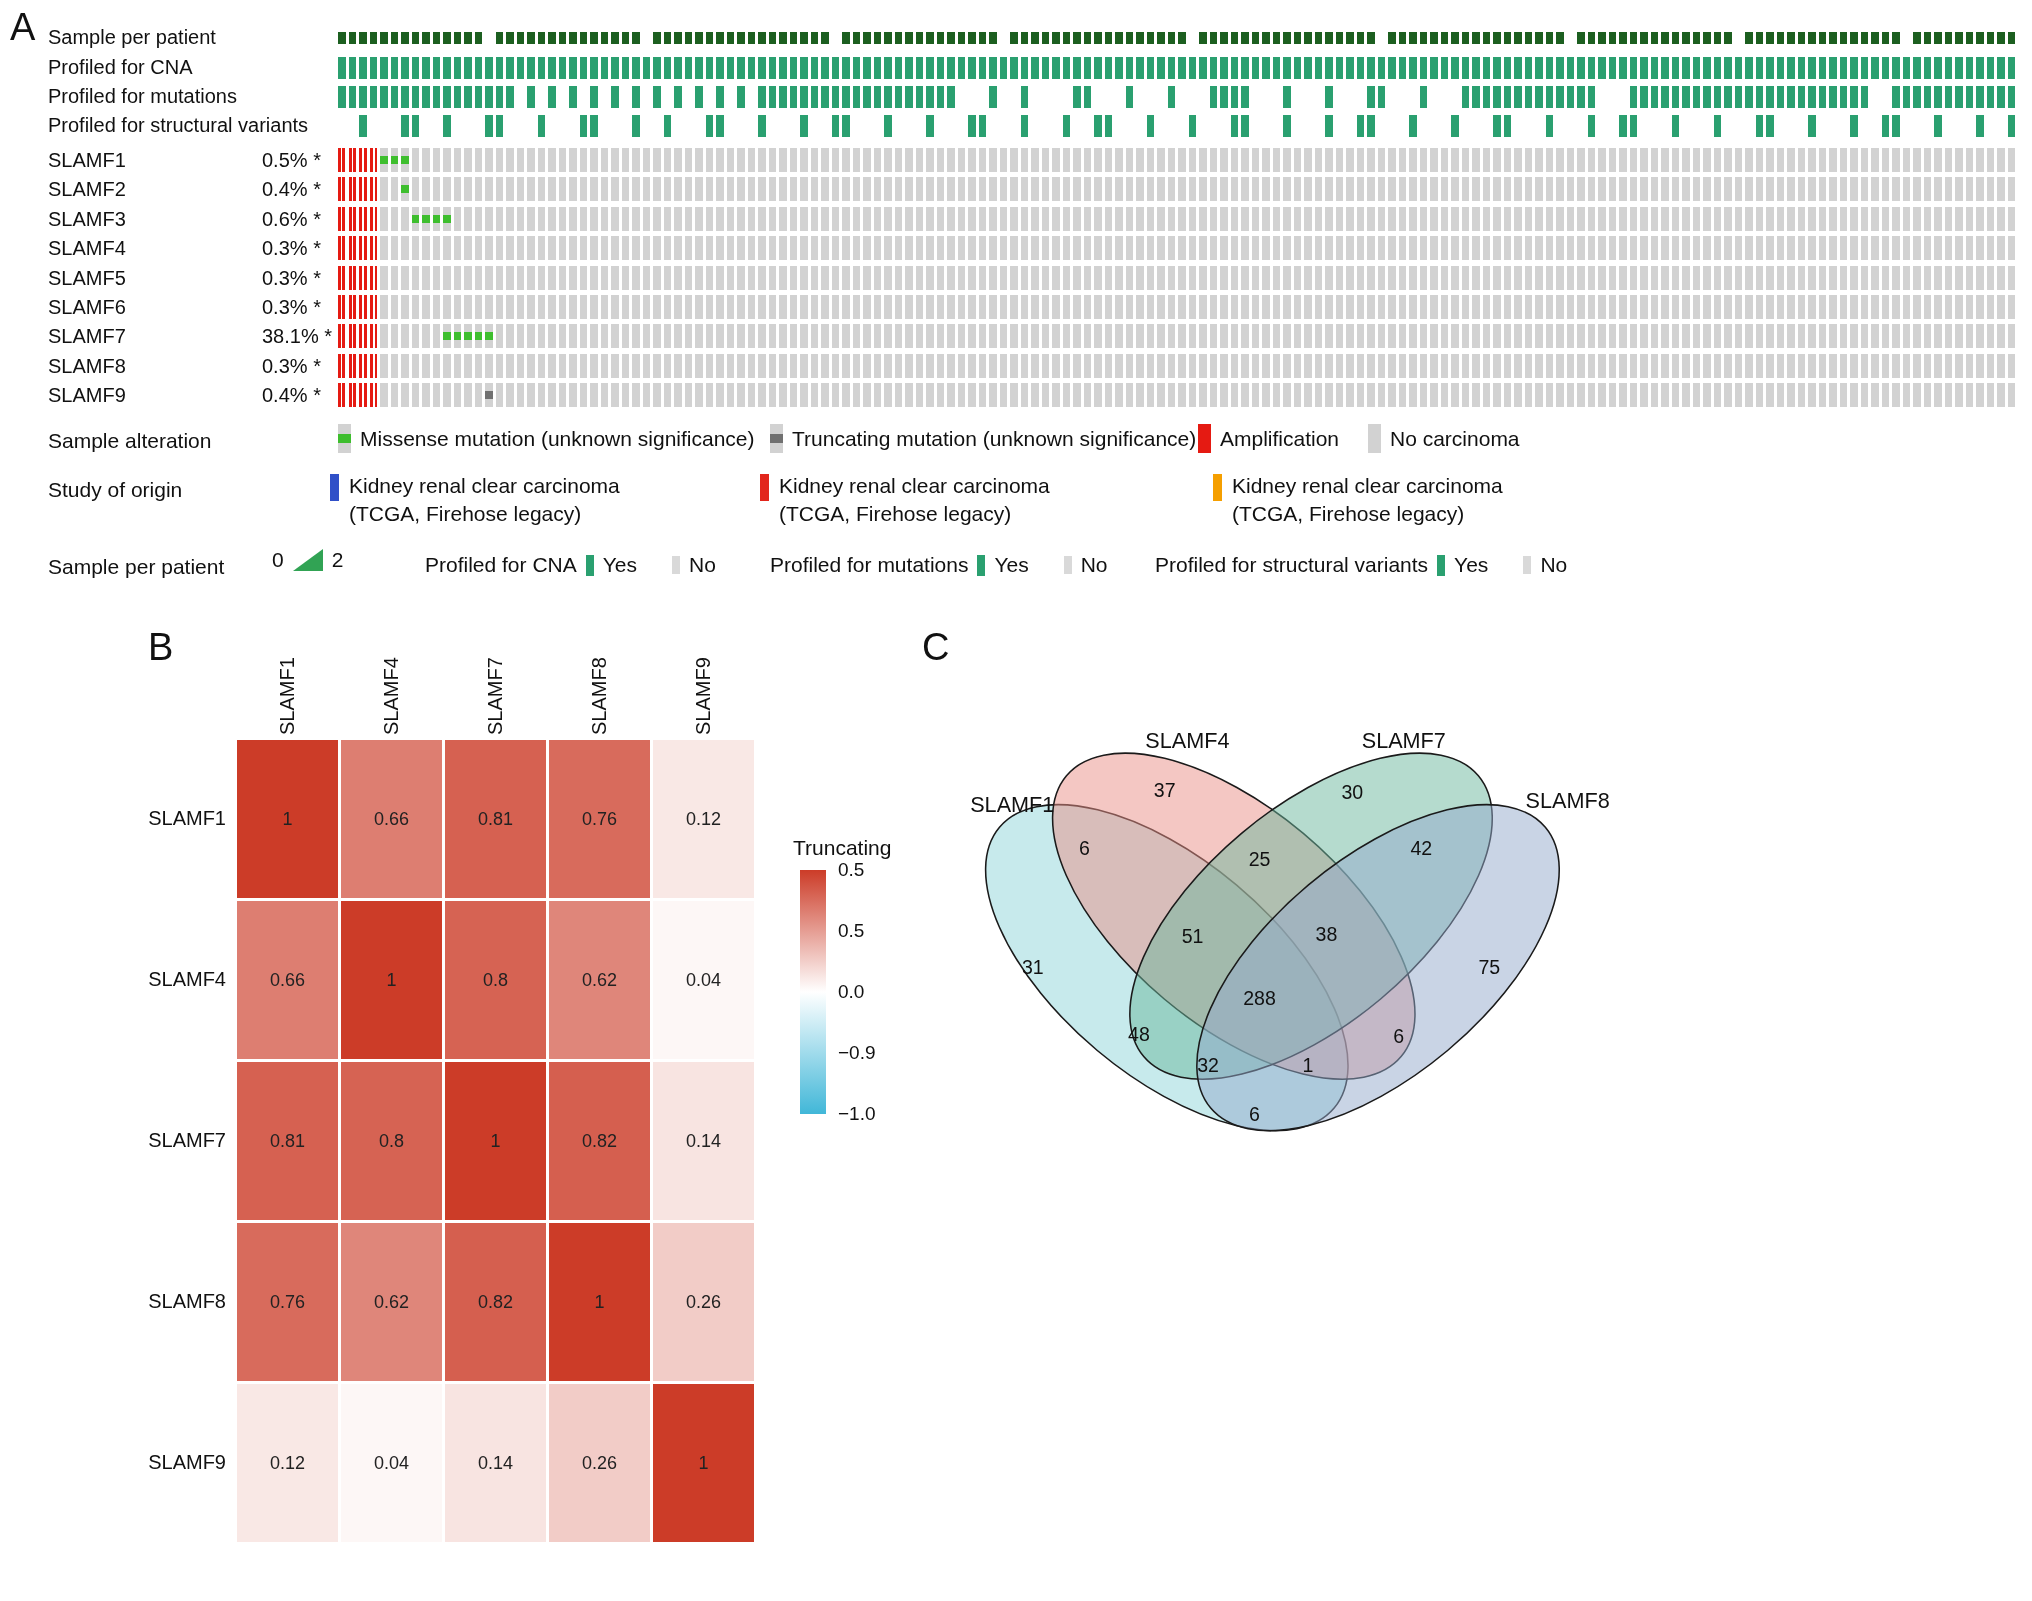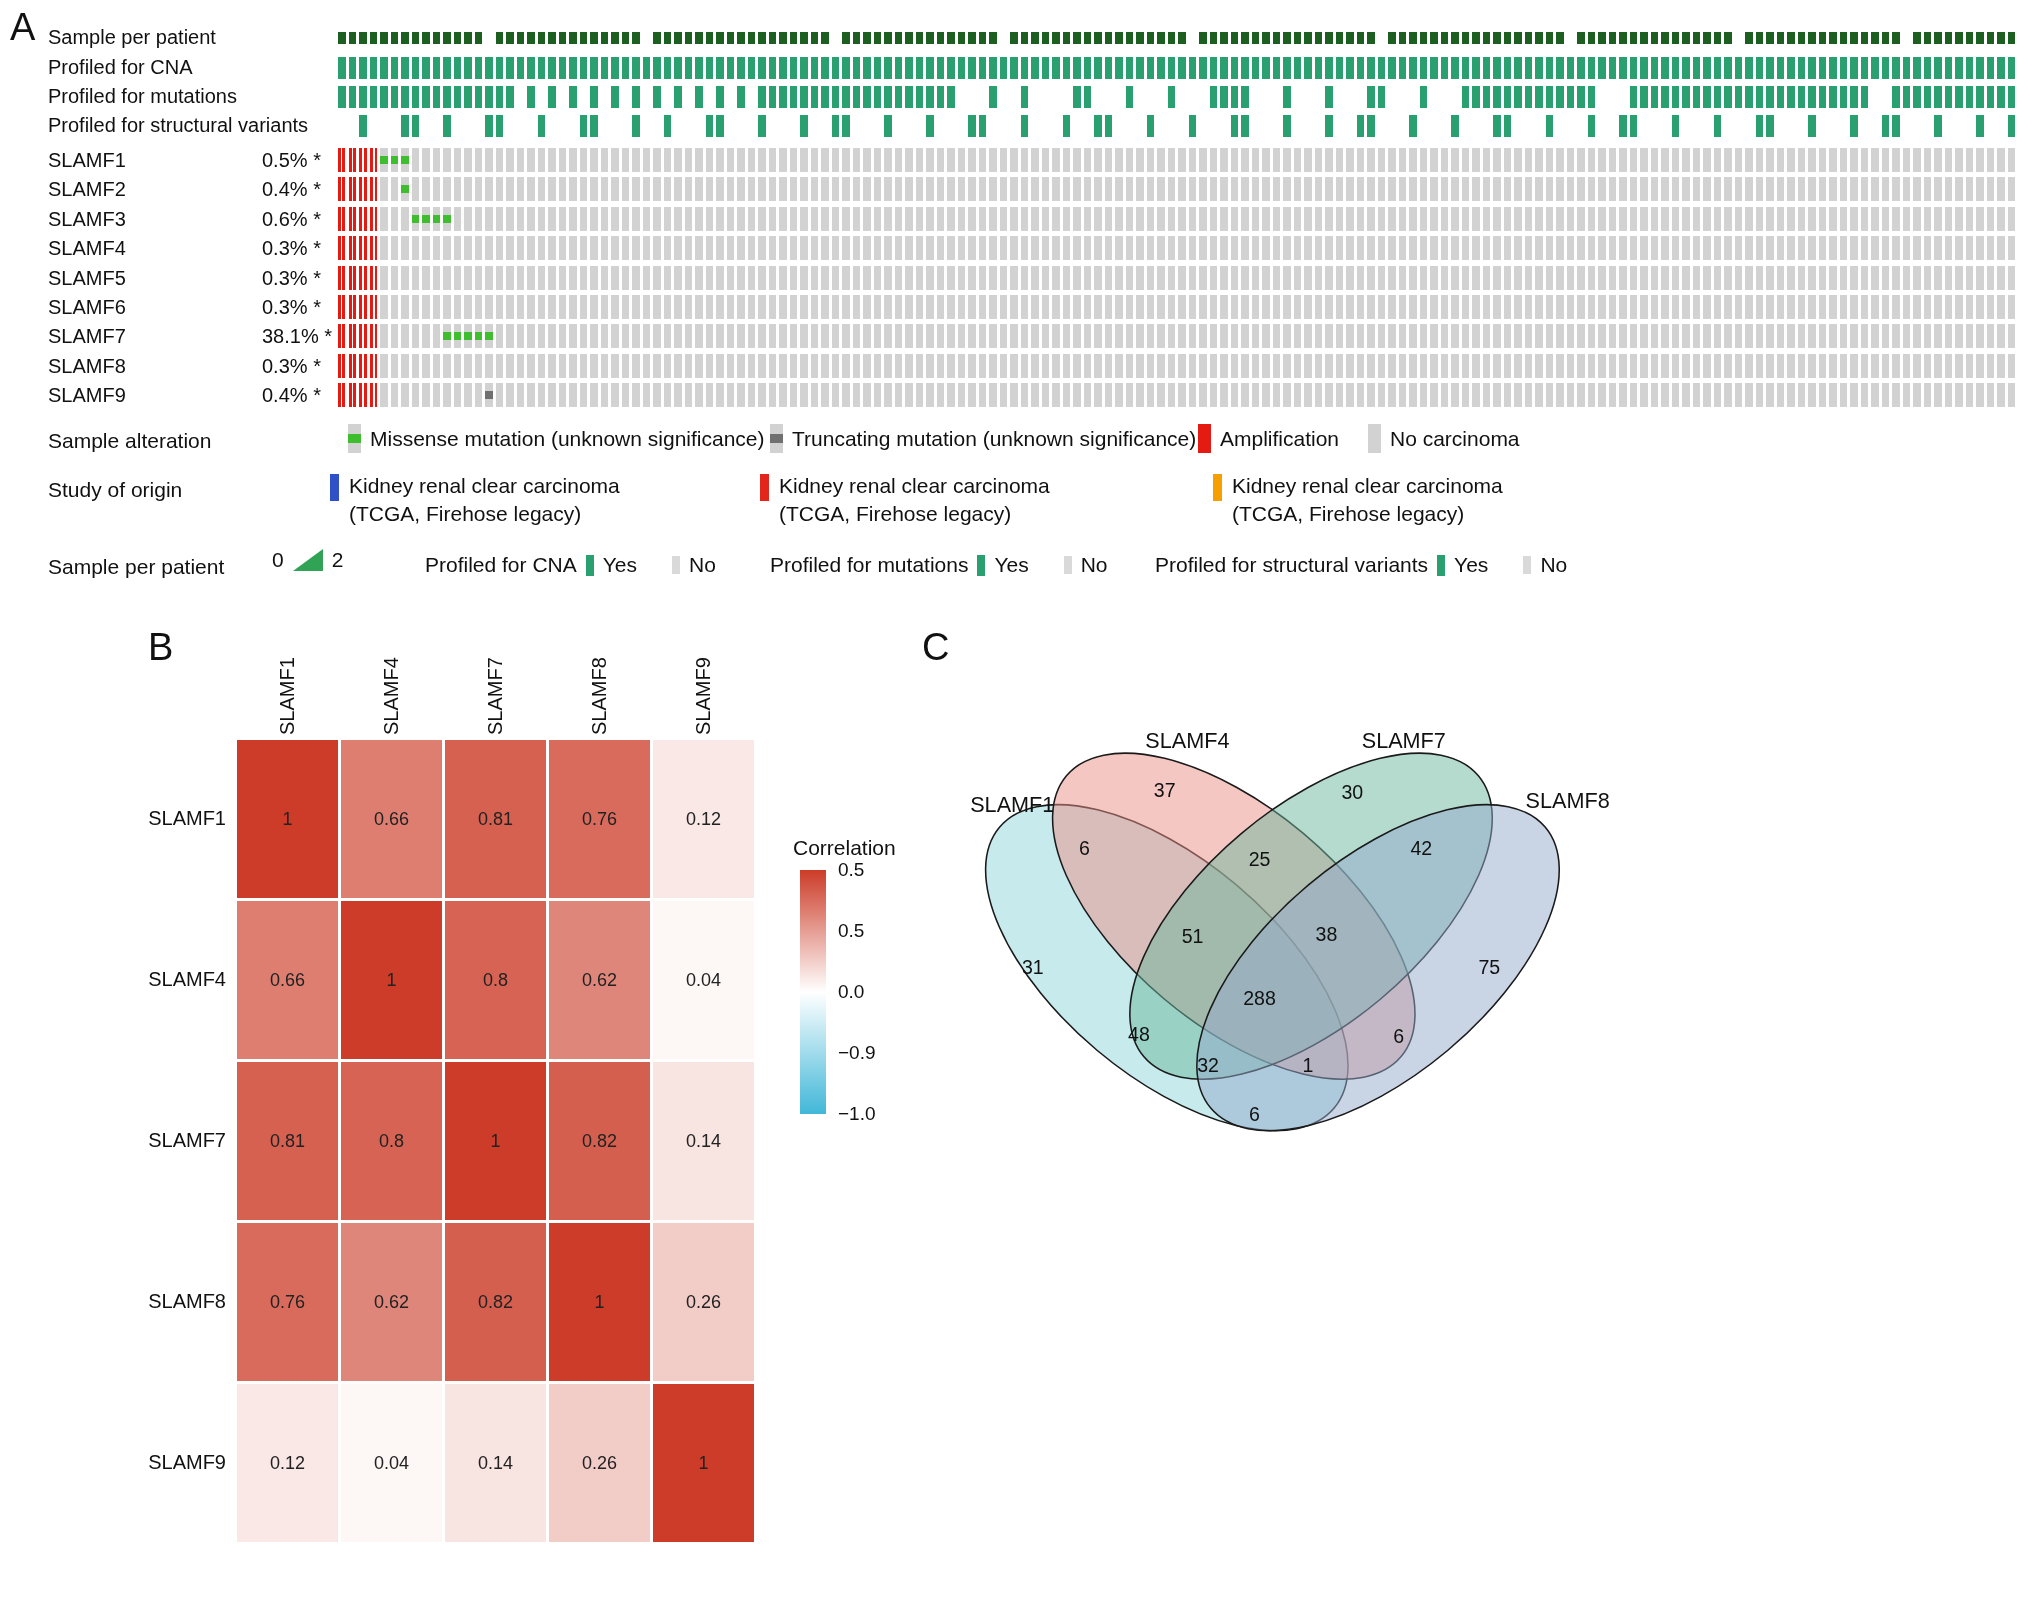--- a/index.html
+++ b/index.html
@@ -37,21 +37,21 @@
 </head>
 <body>
 
 <div id="root">
 
   <div class="panel-letter" style="left:10px;top:6px">A</div>
   <div class="panel-letter" style="left:148px;top:626px">B</div>
   <div class="panel-letter" style="left:922px;top:626px">C</div>
 
   <div class="legend-label" style="left:48px;top:429px">Sample alteration</div>
-  <div class="li" style="left:348px;top:424px">
+  <div class="li" style="left:338px;top:424px">
     <span class="glyph gray">
         <span class="gband" style="background:var(--missense-green)"></span>
       </span>
     <span>Missense mutation (unknown significance)</span>
   </div>
   <div class="li" style="left:770px;top:424px">
     <span class="glyph gray">
         <span class="gband" style="background:var(--truncating-gray)"></span>
       </span>
     <span>Truncating mutation (unknown significance)</span>
@@ -109,21 +109,21 @@
     <span>No</span>
   </div>
   <div class="li" style="left:1155px;top:553px">
     <span>Profiled for structural variants</span>
     <span class="tick-sm green"></span>
     <span>Yes</span>
     <span class="tick-sm pale"></span>
     <span>No</span>
   </div>
 
-  <div id="corr-title">Correlation</div>
+  <div id="corr-title">Truncating</div>
   <div id="corr-gradient" style="background: linear-gradient(rgb(204, 60, 40) 0%, rgb(255, 255, 255) 50%, rgb(65, 183, 216) 100%);"></div>
 
   <svg id="venn-svg" style="position:absolute;left:935px;top:705px;width:680px;height:515px" viewBox="0 0 660 500" preserveAspectRatio="none">
     <ellipse class="ve ve1" cx="225" cy="255" rx="212" ry="105" transform="rotate(40 225 255)"></ellipse>
     <ellipse class="ve ve2" cx="290" cy="205" rx="212" ry="105" transform="rotate(40 290 205)"></ellipse>
     <ellipse class="ve ve3" cx="365" cy="205" rx="212" ry="105" transform="rotate(-40 365 205)"></ellipse>
     <ellipse class="ve ve4" cx="430" cy="255" rx="212" ry="105" transform="rotate(-40 430 255)"></ellipse>
   <text x="75" y="104" text-anchor="middle" font-size="21" font-family="Liberation Sans, DejaVu Sans, sans-serif" fill="#111">SLAMF1</text>
       <text x="245" y="42" text-anchor="middle" font-size="21" font-family="Liberation Sans, DejaVu Sans, sans-serif" fill="#111">SLAMF4</text>
       <text x="455" y="42" text-anchor="middle" font-size="21" font-family="Liberation Sans, DejaVu Sans, sans-serif" fill="#111">SLAMF7</text>

